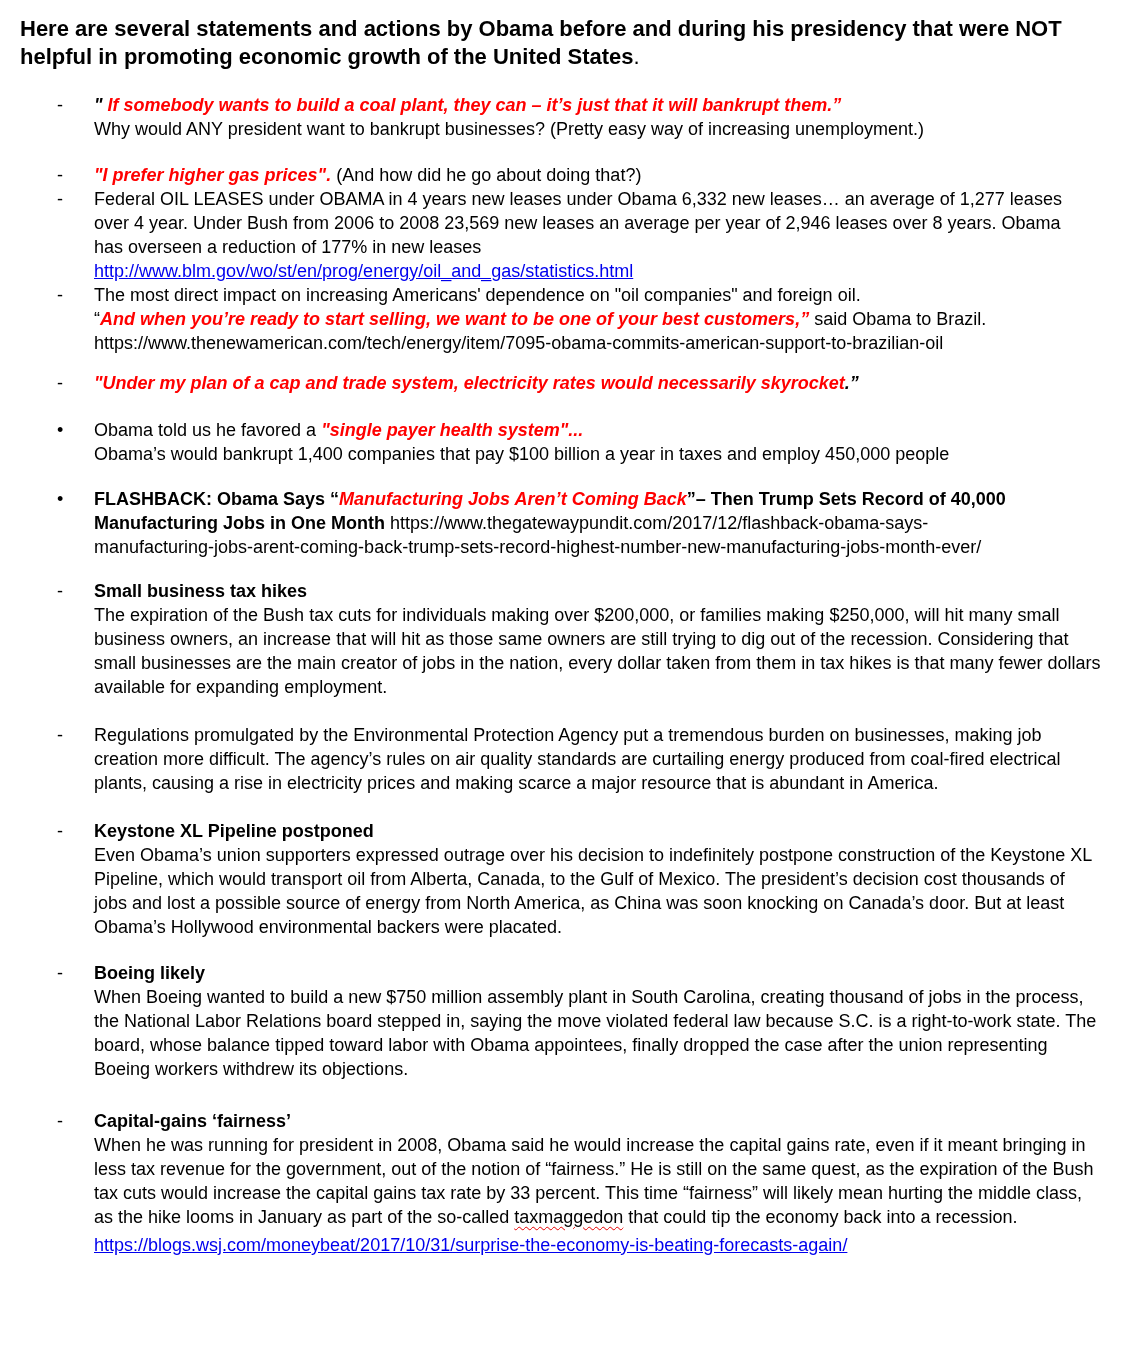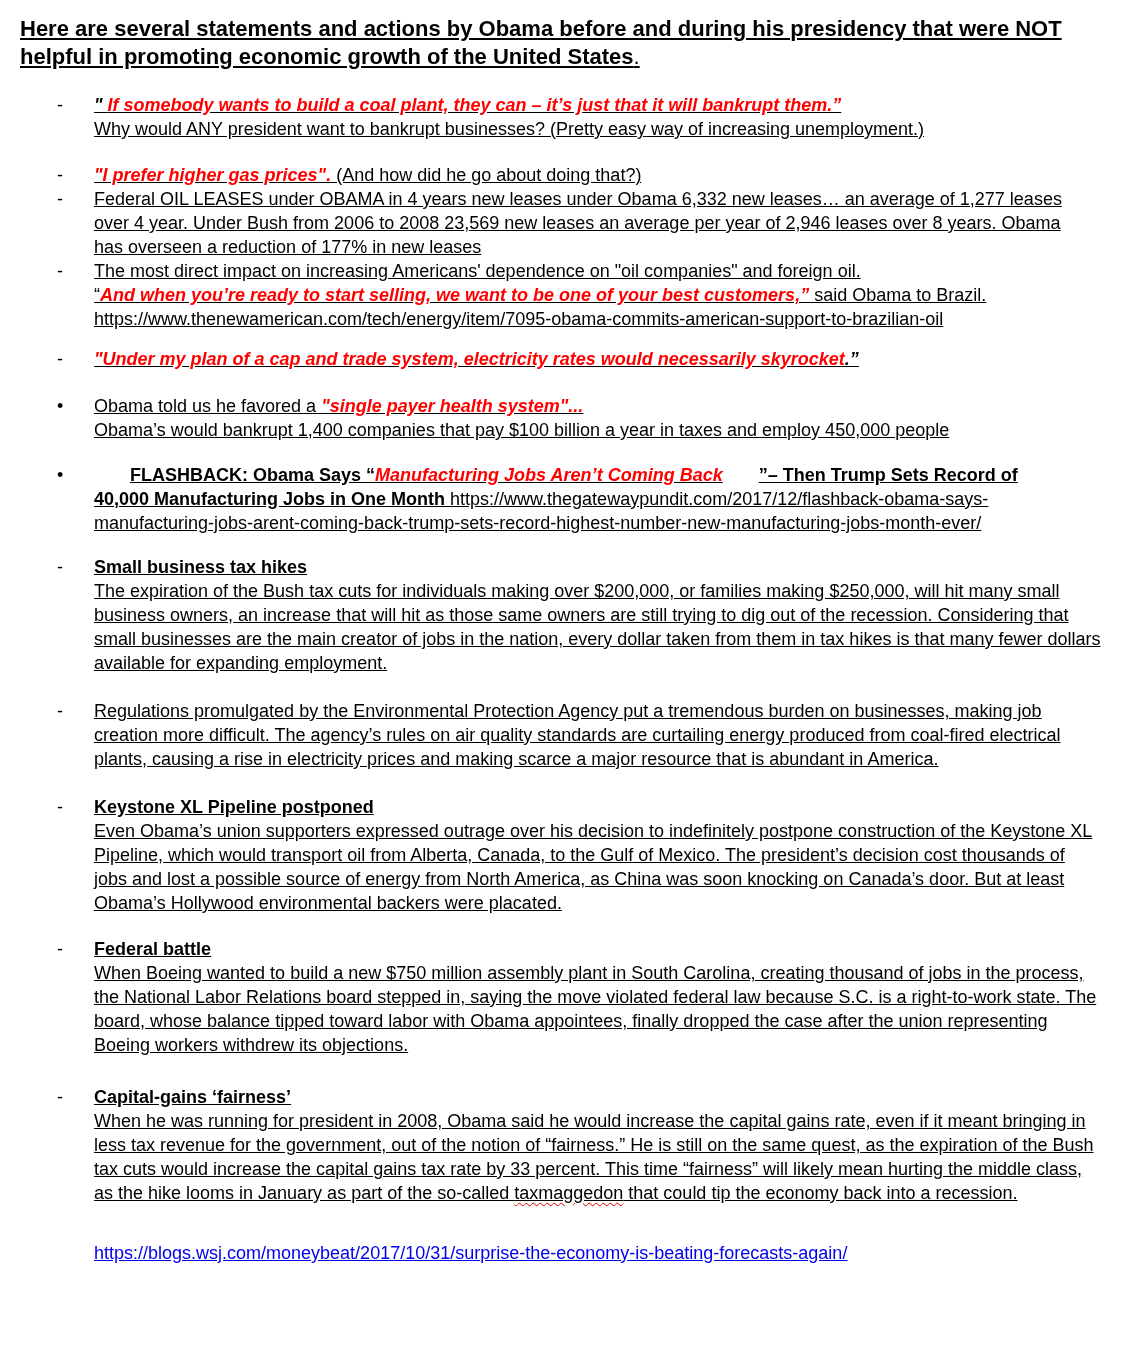--- a/index.html
+++ b/index.html
@@ -10,21 +10,20 @@
   .doc {
     width: 1124px;
     height: 1360px;
     background: #ffffff;
     color: #000000;
     font-family: "Liberation Sans", "DejaVu Sans", sans-serif;
     font-size: 18px;
     line-height: 24px;
     box-sizing: border-box;
     overflow: hidden;
-    text-decoration: underline;
   }
   .title {
     margin: 15px 0 22px 20px;
     max-width: 1062px;
     font-size: 22px;
     line-height: 28px;
     font-weight: bold;
   }
   .title .tail { font-weight: normal; }
   .list {
@@ -40,21 +39,21 @@
     font-style: normal;
     color: #000;
   }
   .red-bi {
     color: var(--quote_red, #ff0000);
     font-weight: bold;
     font-style: italic;
     margin-top: 16px;
   }
   .bi { font-weight: bold; font-style: italic; }
-  .b  { font-weight: bold; margin-left: 36px; }
+  .b  { font-weight: bold; }
   .head { font-weight: bold; }
   a.link {
     color: var(--link_blue, #0000ee);
     text-decoration: underline;
     cursor: pointer;
     word-break: normal;
   }
   .misspell {
     text-decoration: underline;
     text-decoration-style: wavy;
@@ -65,21 +64,21 @@
   
   .mt-gas        { margin-top: 22px; }
   .mt-captrade   { margin-top: 16px; }
   .mt-singlepay  { margin-top: 23px; }
   .mt-flashback  { margin-top: 21px; }
   .mt-smallbiz   { margin-top: 20px; }
   .mt-epa        { margin-top: 24px; }
   .mt-keystone   { margin-top: 24px; }
   .mt-boeing     { margin-top: 22px; }
   .mt-capgains   { margin-top: 28px; }
-  .mt-footer     { margin-top: 36px; }
+  .mt-footer     { margin-top: 4px; }
   .narrow { max-width: 952px; }
   .leases-w { max-width: 985px; }
 </style>
 </head>
 <body>
 
 <div class="doc">
 
   <h1 class="title"><span>Here are several statements and actions by Obama before and during his presidency that were NOT helpful in promoting economic growth of the United States</span><span class="tail">.</span></h1>
 
@@ -92,20 +91,21 @@
     </div>
 
     <div class="item mt-gas">
       <span class="marker">-</span>
       <div><span class="red-bi">"I prefer higher gas prices".</span><span> (And how did he go about doing that?)</span></div>
     </div>
 
     <div class="item">
       <span class="marker">-</span>
       <div class="leases-w">Federal OIL LEASES under OBAMA in 4 years new leases under Obama 6,332 new leases… an average of 1,277 leases over 4 year.  Under Bush from 2006 to 2008 23,569 new leases an average per year of 2,946 leases over 8 years.  Obama has overseen a reduction of 177% in new leases</div>
+      <div><a class="link">http://www.blm.gov/wo/st/en/prog/energy/oil_and_gas/statistics.html</a></div>
     </div>
 
     <div class="item">
       <span class="marker">-</span>
       <div>The most direct impact on increasing Americans' dependence on "oil companies" and foreign oil.</div>
       <div><span>“</span><span class="red-bi">And when you’re ready to start selling, we want to be one of your best customers,”</span><span> said Obama to Brazil.</span></div>
       <div>https://www.thenewamerican.com/tech/energy/item/7095-obama-commits-american-support-to-brazilian-oil</div>
     </div>
 
     <div class="item mt-captrade">
@@ -136,21 +136,21 @@
     </div>
 
     <div class="item mt-keystone">
       <span class="marker">-</span>
       <div class="head">Keystone XL Pipeline postponed</div>
       <div>Even Obama’s union supporters expressed outrage over his decision to indefinitely postpone construction of the Keystone XL Pipeline, which would transport oil from Alberta, Canada, to the Gulf of Mexico. The president’s decision cost thousands of jobs and lost a possible source of energy from North America, as China was soon knocking on Canada’s door. But at least Obama’s Hollywood environmental backers were placated.</div>
     </div>
 
     <div class="item mt-boeing">
       <span class="marker">-</span>
-      <div class="head">Federal battle</div>
+      <div class="head">Boeing likely</div>
       <div>When Boeing wanted to build a new $750 million assembly plant in South Carolina, creating thousand of jobs in the process, the National Labor Relations board stepped in, saying the move violated federal law because S.C. is a right-to-work state. The board, whose balance tipped toward labor with Obama appointees, finally dropped the case after the union representing Boeing workers withdrew its objections.</div>
     </div>
 
     <div class="item mt-capgains">
       <span class="marker">-</span>
       <div class="head">Capital-gains ‘fairness’</div>
       <div><span>When he was running for president in 2008, Obama said he would increase the capital gains rate, even if it meant bringing in less tax revenue for the government, out of the notion of “fairness.” He is still on the same quest, as the expiration of the Bush tax cuts would increase the capital gains tax rate by 33 percent. This time “fairness” will likely mean hurting the middle class, as the hike looms in January as part of the so-called </span><span class="misspell">taxmaggedon</span><span> that could tip the economy back into a recession.</span></div>
     </div>
 
     <div class="item mt-footer">

